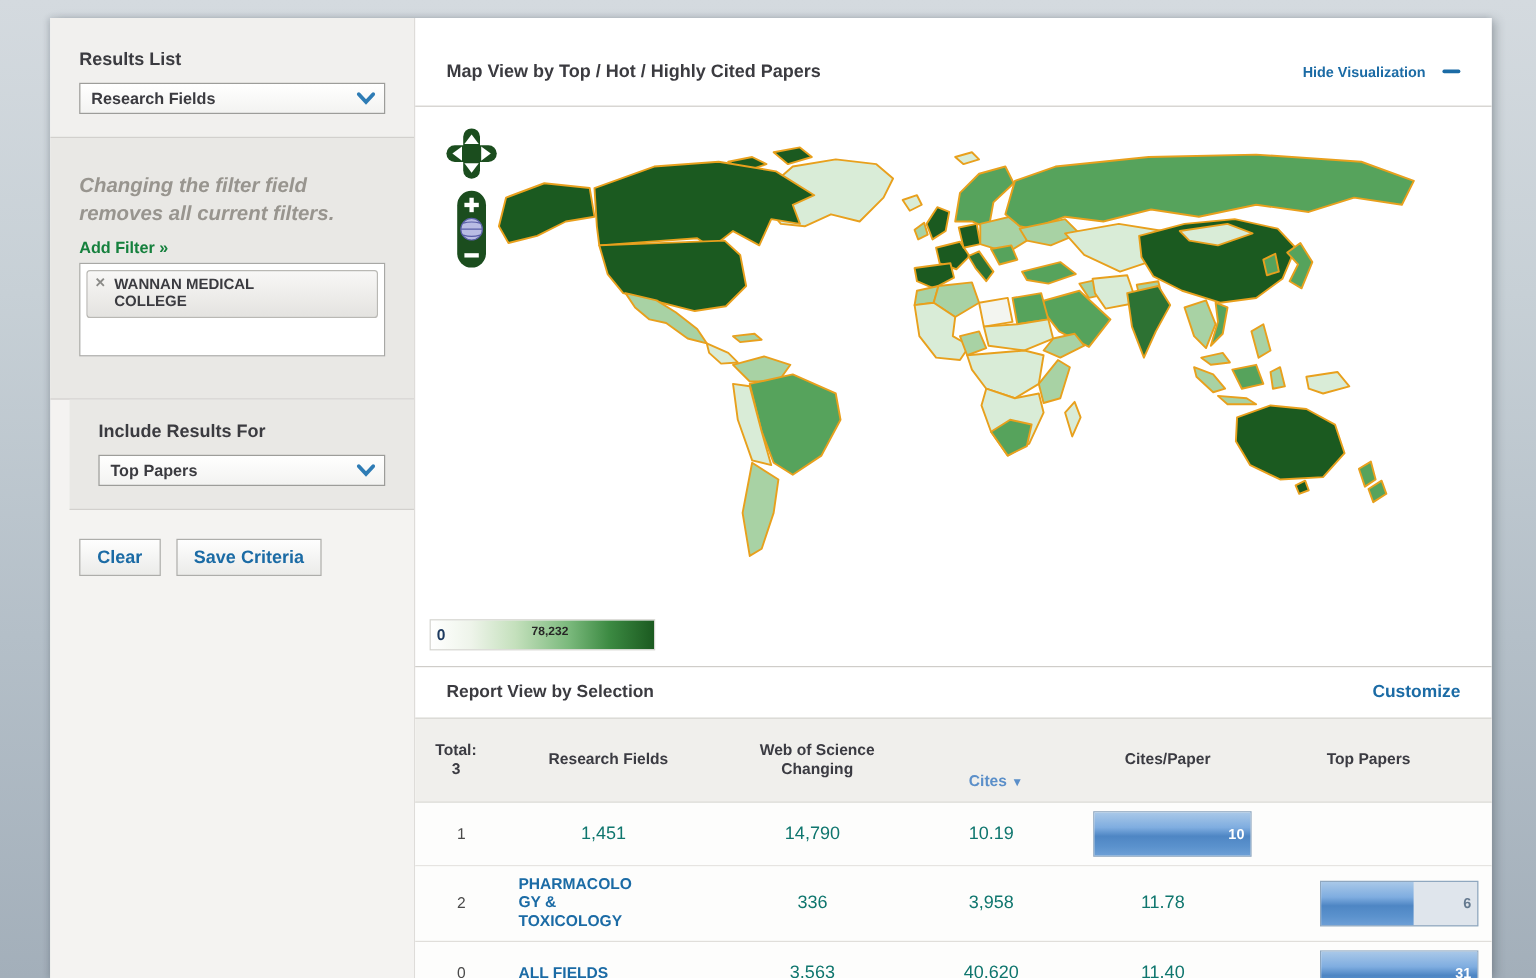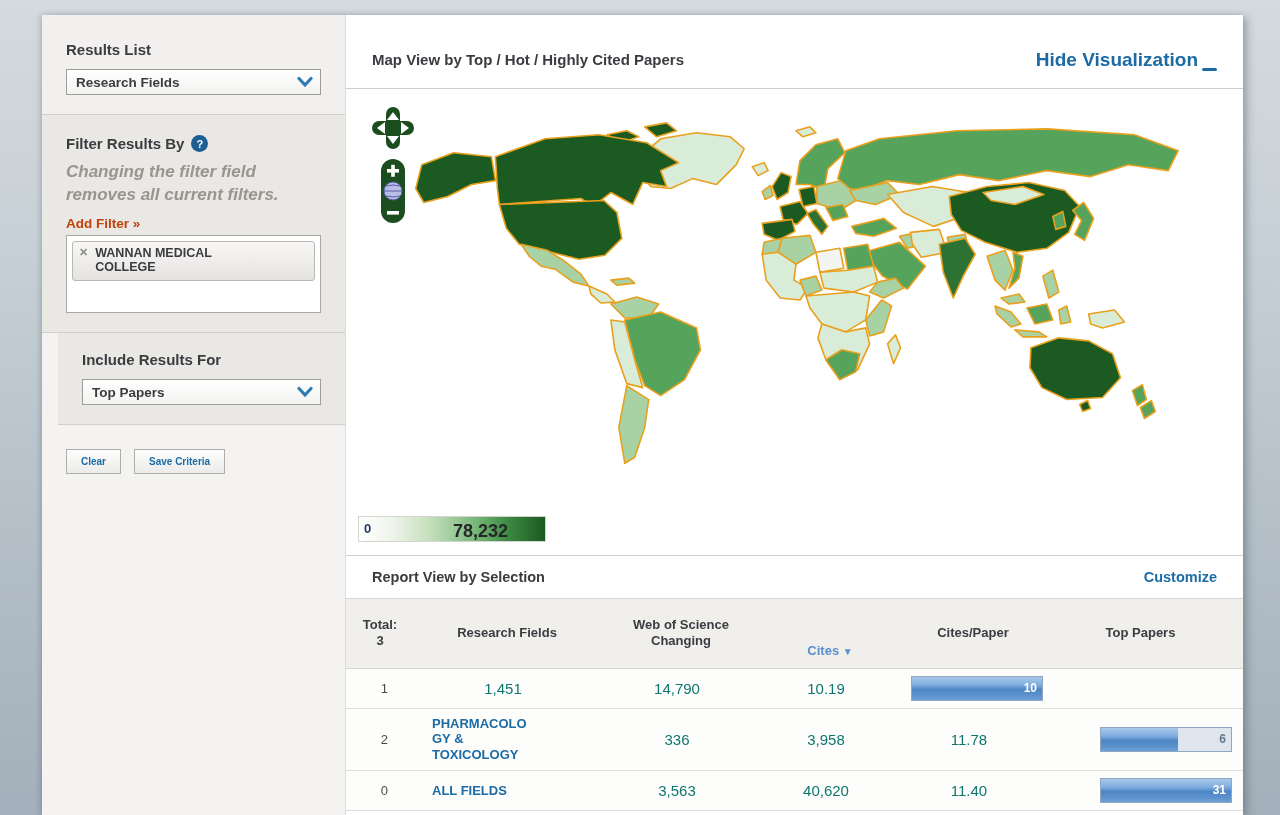--- a/index.html
+++ b/index.html
@@ -23,70 +23,70 @@
   .sb-4 { background:#f4f3f1; flex:1; padding-top:24px; }
   .sb-heading { margin:0; font-size:15px; font-weight:bold; color:#3b3b40; display:flex; align-items:center; gap:7px; }
   .selectbox {
     margin-top:11px; height:26px; border:1px solid #9d9d9a; cursor:pointer;
     background:linear-gradient(#ffffff,#f3f3f1);
     display:flex; align-items:center; justify-content:space-between;
     padding:0 7px 0 9px; font-weight:bold; font-size:13.5px; color:#3b3b40;
   }
   .chev { width:16px; height:12px; flex:none; }
   .filter-note { margin:9px 0 0; font-style:italic; font-weight:bold; color:#98958f; font-size:17px; line-height:1.35; }
-  .add-filter { display:inline-block; margin-top:9px; font-weight:bold; color:#c2410c; font-size:13.5px; text-decoration:none; cursor:pointer; }
+  .add-filter { display:inline-block; margin-top:9px; font-weight:bold; color:#15803d; font-size:13.5px; text-decoration:none; cursor:pointer; }
   .filter-box { margin-top:3px; background:#fff; border:1px solid #a8a8a5; height:78px; padding:5px; overflow:hidden; }
   .filter-tag {
     background:linear-gradient(#f8f7f6,#e4e3e0); border:1px solid #b9b8b4; border-radius:3px;
     padding:4px 6px 5px; display:flex; gap:7px; align-items:flex-start;
     font-weight:bold; font-size:12.5px; color:#3b3b40; line-height:1.15;
   }
   .tag-x { color:#8b8b88; font-size:11px; line-height:1.2; cursor:pointer; }
   .tag-text { width:128px; }
   .help-badge {
     width:17px; height:17px; border-radius:50%; background:#1c5f93; color:#fff;
     font-size:11px; font-weight:bold; display:flex; align-items:center; justify-content:center; cursor:pointer;
   }
   .actions { display:flex; gap:13px; }
   .btn {
     background:linear-gradient(#fefefe,#ebebe9); border:1px solid #adadaa;
-    padding:6px 14px; font-weight:bold; font-size:10px; color:#1b6ba5; cursor:pointer;
+    padding:6px 14px; font-weight:bold; font-size:15px; color:#1b6ba5; cursor:pointer;
     font-family:"Liberation Sans", sans-serif;
   }
   
   .main { flex:1; display:flex; flex-direction:column; background:#fff; border-left:1px solid #dedcd9; min-width:0; }
   .viz-header { height:74px; flex:none; border-bottom:1px solid #cfcdc9; display:flex; align-items:center; justify-content:space-between; padding:16px 26px 0; }
   .viz-title { font-size:15px; font-weight:bold; color:#3b3b40; }
-  .hide-viz { color:#1b6ba5; font-weight:bold; font-size:19px; display:flex; align-items:flex-end; gap:4px; cursor:pointer; }
+  .hide-viz { color:#1b6ba5; font-weight:bold; font-size:12px; display:flex; align-items:center; gap:14px; cursor:pointer; }
   .dash-icon { width:15px; height:3px; background:#1b6ba5; border-radius:2px; }
   .map-area { position:relative; height:466px; flex:none; }
   .map-svg { position:absolute; left:0; top:4px; width:897px; height:428px; }
   .map-controls { position:absolute; left:25px; top:17px; display:flex; flex-direction:column; align-items:center; gap:8px; }
   .legend { position:absolute; left:12px; bottom:13px; width:188px; height:26px; border:1px solid #d5d5d0;
     background:linear-gradient(90deg,#ffffff 0%,#eef4ea 18%,#c4e0bc 38%,#7ab97c 62%,#3c8a42 80%,#1b5a20 100%); }
   .legend-min { position:absolute; left:5px; top:4px; font-weight:bold; font-size:13px; color:#1d3a5f; }
-  .legend-max { position:absolute; left:94px; top:4px; font-weight:bold; font-size:18px; color:#262626; }
+  .legend-max { position:absolute; left:84px; top:4px; font-weight:bold; font-size:10px; color:#262626; }
   
   .report { border-top:1px solid #cfcdc9; flex:1; display:flex; flex-direction:column; min-height:0; }
   .report-header { height:42px; flex:none; display:flex; align-items:center; justify-content:space-between; padding:0 26px; }
   .report-title { font-weight:bold; font-size:14.5px; color:#3b3b40; }
   .customize { color:#1b6ba5; font-weight:bold; font-size:14.5px; cursor:pointer; }
   .trow { display:grid; grid-template-columns:64px 190px 158px 140px 146px 1fr; align-items:center; padding:0 8px 0 2px; }
   .tbl-head { background:#f0efec; border-top:1px solid #d8d6d2; border-bottom:1px solid #d8d6d2; padding-top:8px; padding-bottom:8px; }
   .th { text-align:center; font-weight:bold; font-size:13px; color:#3b3b42; line-height:1.3; }
   .th .wrap { display:inline-block; max-width:118px; }
   .th-cites { color:#5b8fc9; cursor:pointer;margin-top:36px; }
   .th-cites .tri { font-size:10px; }
   .drow { border-bottom:1px solid #e0deda; padding-top:7px; padding-bottom:7px; min-height:34px; background:#fdfdfc; }
   .td-rank { text-align:right; padding-right:24px; font-size:13px; color:#4a4a4a; }
   .td-field { padding-left:20px; }
   .field-link { display:inline-block; width:104px; font-weight:bold; font-size:13px; color:#1b6ba5; line-height:1.18; overflow-wrap:break-word; word-break:break-word; cursor:pointer; }
   .td-num { text-align:center; font-size:15px; color:#0f766e; padding-right:8px; }
   .td-bar { display:flex; justify-content:flex-end; padding-right:3px; }
-  .bar-track { position:relative; width:132px; height:25px; background:#dfe5ec; border:1px solid #8fa7bf; }
+  .bar-track { position:relative; width:132px; height:38px; background:#dfe5ec; border:1px solid #8fa7bf; }
   .bar-fill { height:100%; background:linear-gradient(180deg,#a9c8e8 0%,#7fade0 35%,#4e86c4 55%,#5b92cd 80%,#6d9fd6 100%); }
   .bar-label { position:absolute; right:5px; top:50%; transform:translateY(-50%); font-weight:bold; font-size:12px; color:#fff; }
   .row-ontrack .bar-label { color:#64798f; }
   
   .c { stroke:#e8a01d; stroke-width:1.6; stroke-linejoin:round; }
   .m-darkest { fill:#1b5a20; }
   .m-dark    { fill:#2d7233; }
   .m-med     { fill:#56a35c; }
   .m-light   { fill:#a8d2a4; }
   .m-pale    { fill:#d9ecd7; }
@@ -103,24 +103,20 @@
       <h2 class="sb-heading">Results List</h2>
       <div class="selectbox">
         <span>Research Fields</span>
         <svg class="chev" viewBox="0 0 16 12">
             <path d="M2,2.5 L8,9 L14,2.5" fill="none" stroke="#2e7cb5" stroke-width="3.2" stroke-linecap="round"></path>
           </svg>
       </div>
     </div>
 
     <div class="sb-section sb-2">
-      <h2 class="sb-heading">
-        <span>Filter Results By</span>
-        <span class="help-badge">?</span>
-      </h2>
       <p class="filter-note">Changing the filter field removes all current filters.</p>
       <a class="add-filter">Add Filter »</a>
       <div class="filter-box">
         <div class="filter-tag">
           <span class="tag-x">✕</span>
           <span class="tag-text">WANNAN MEDICAL COLLEGE</span>
         </div>
       </div>
     </div>
 

